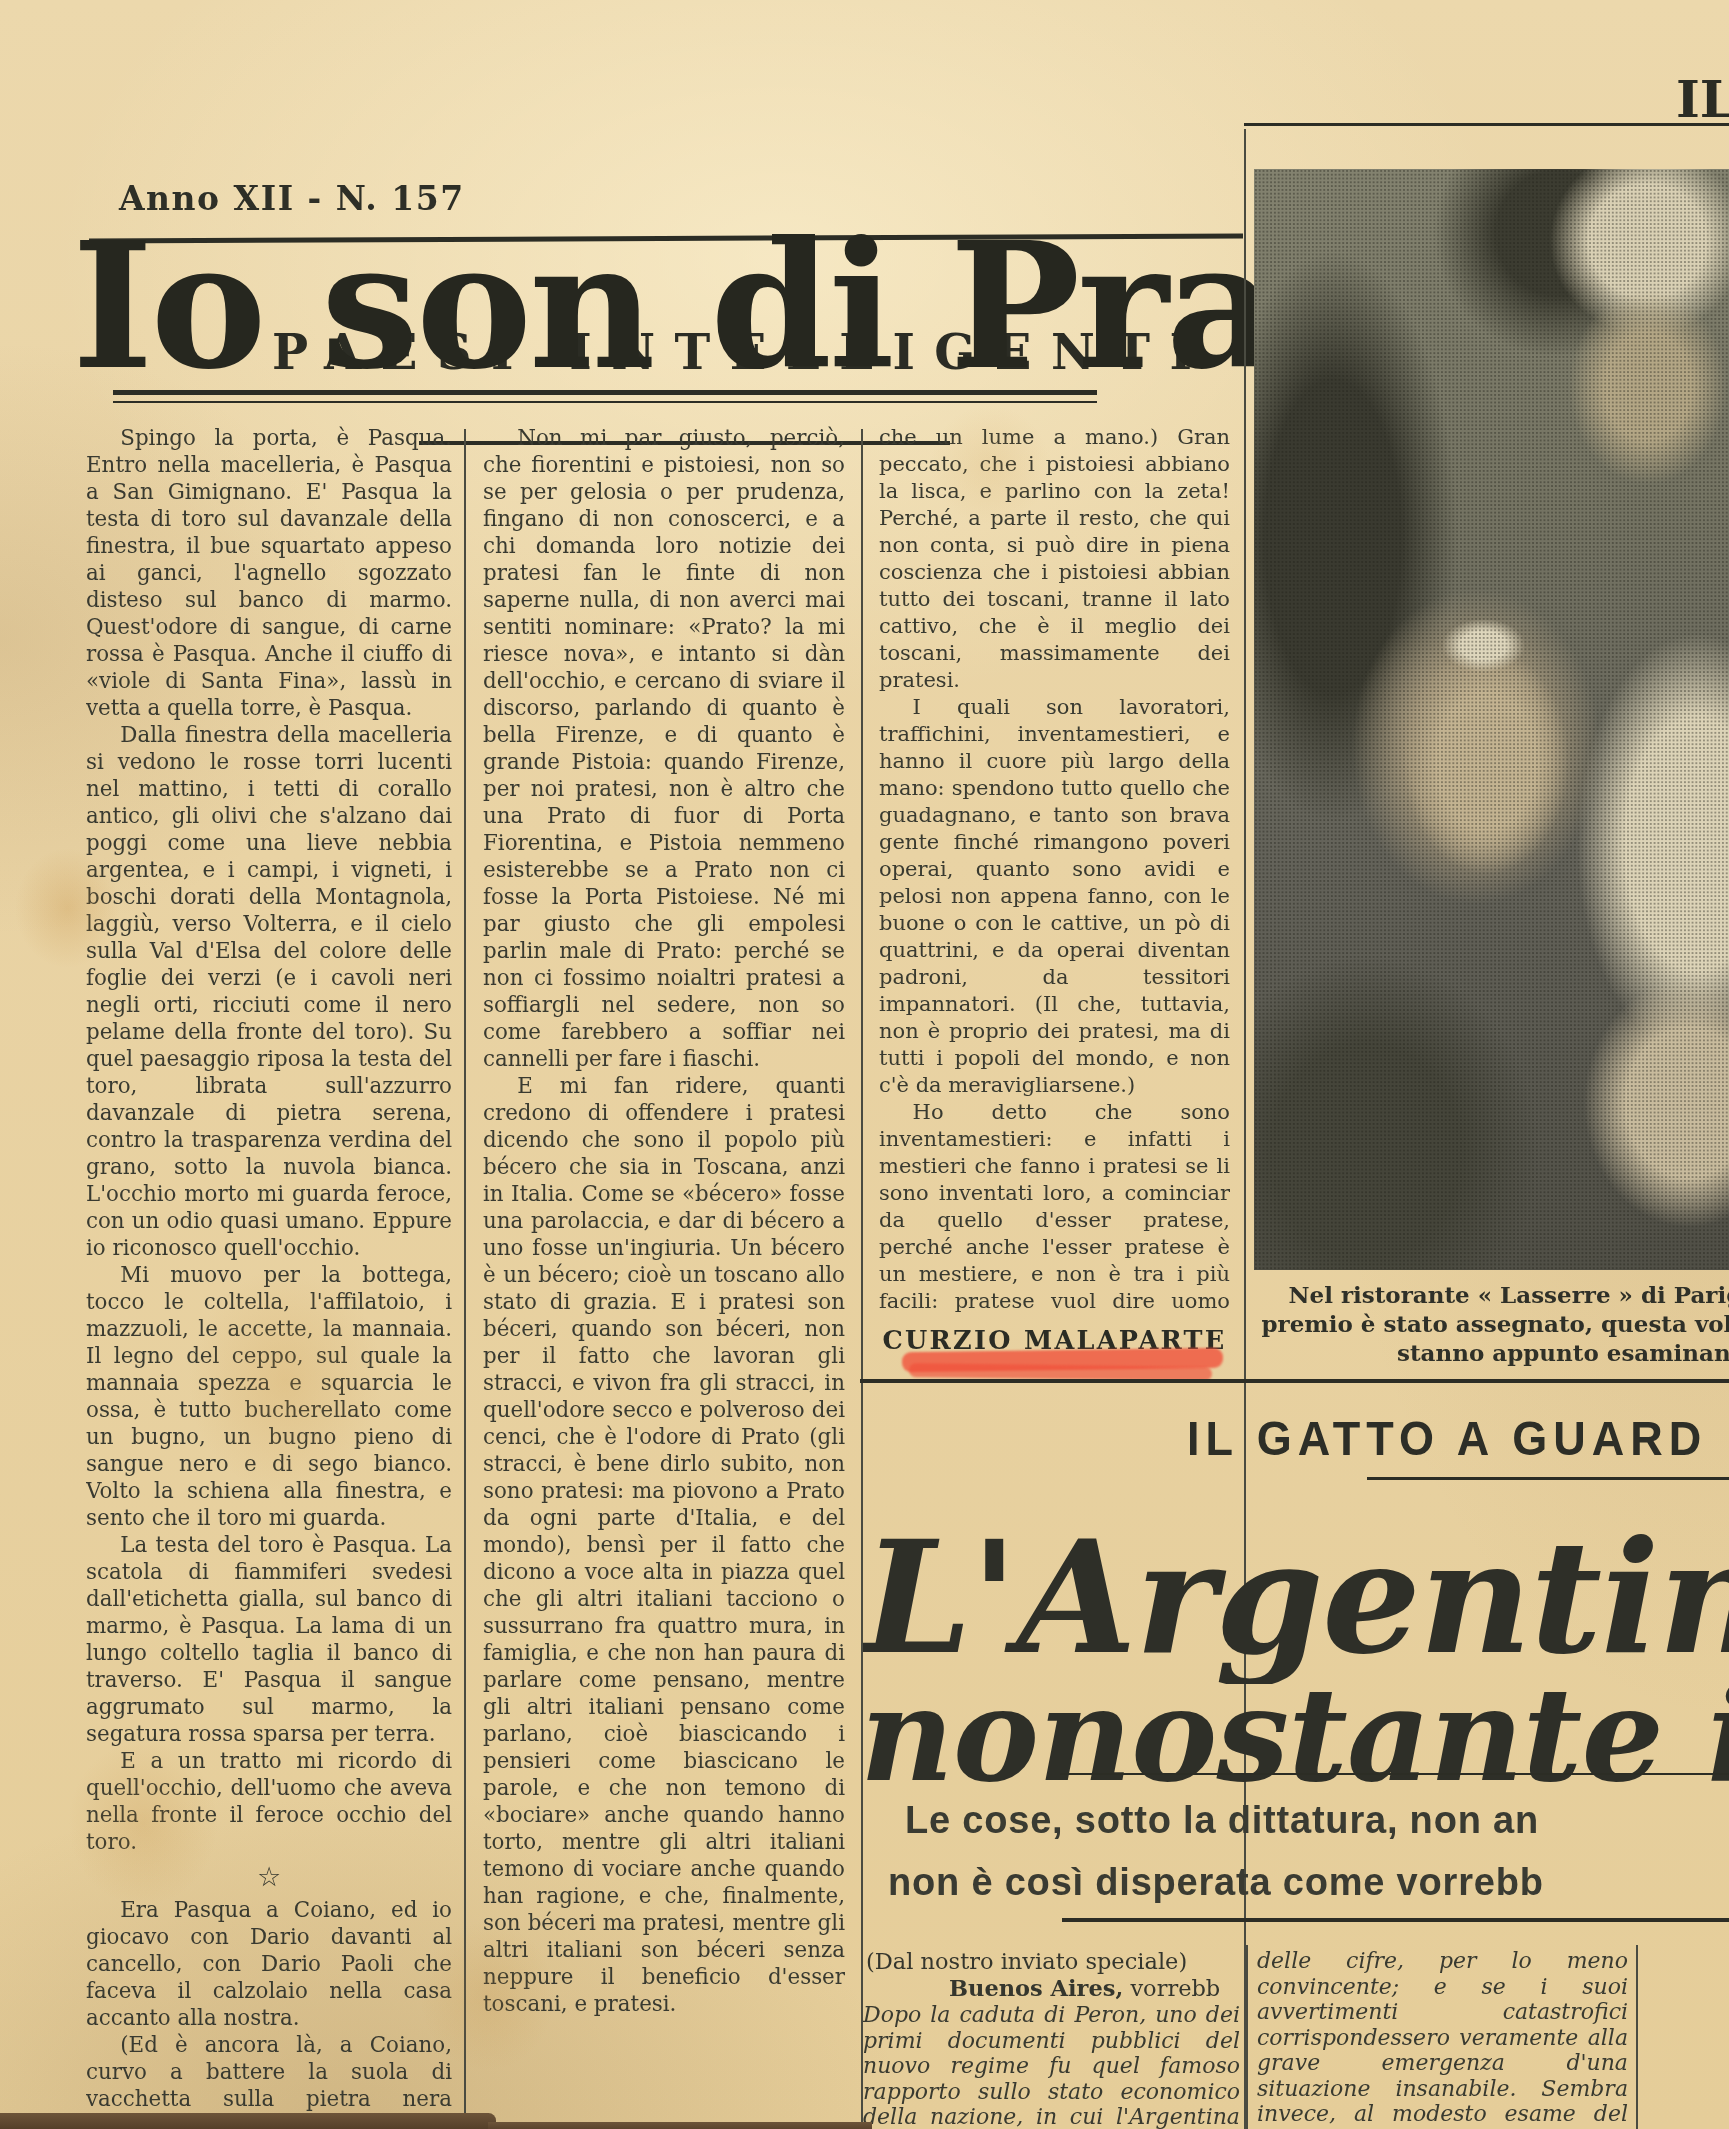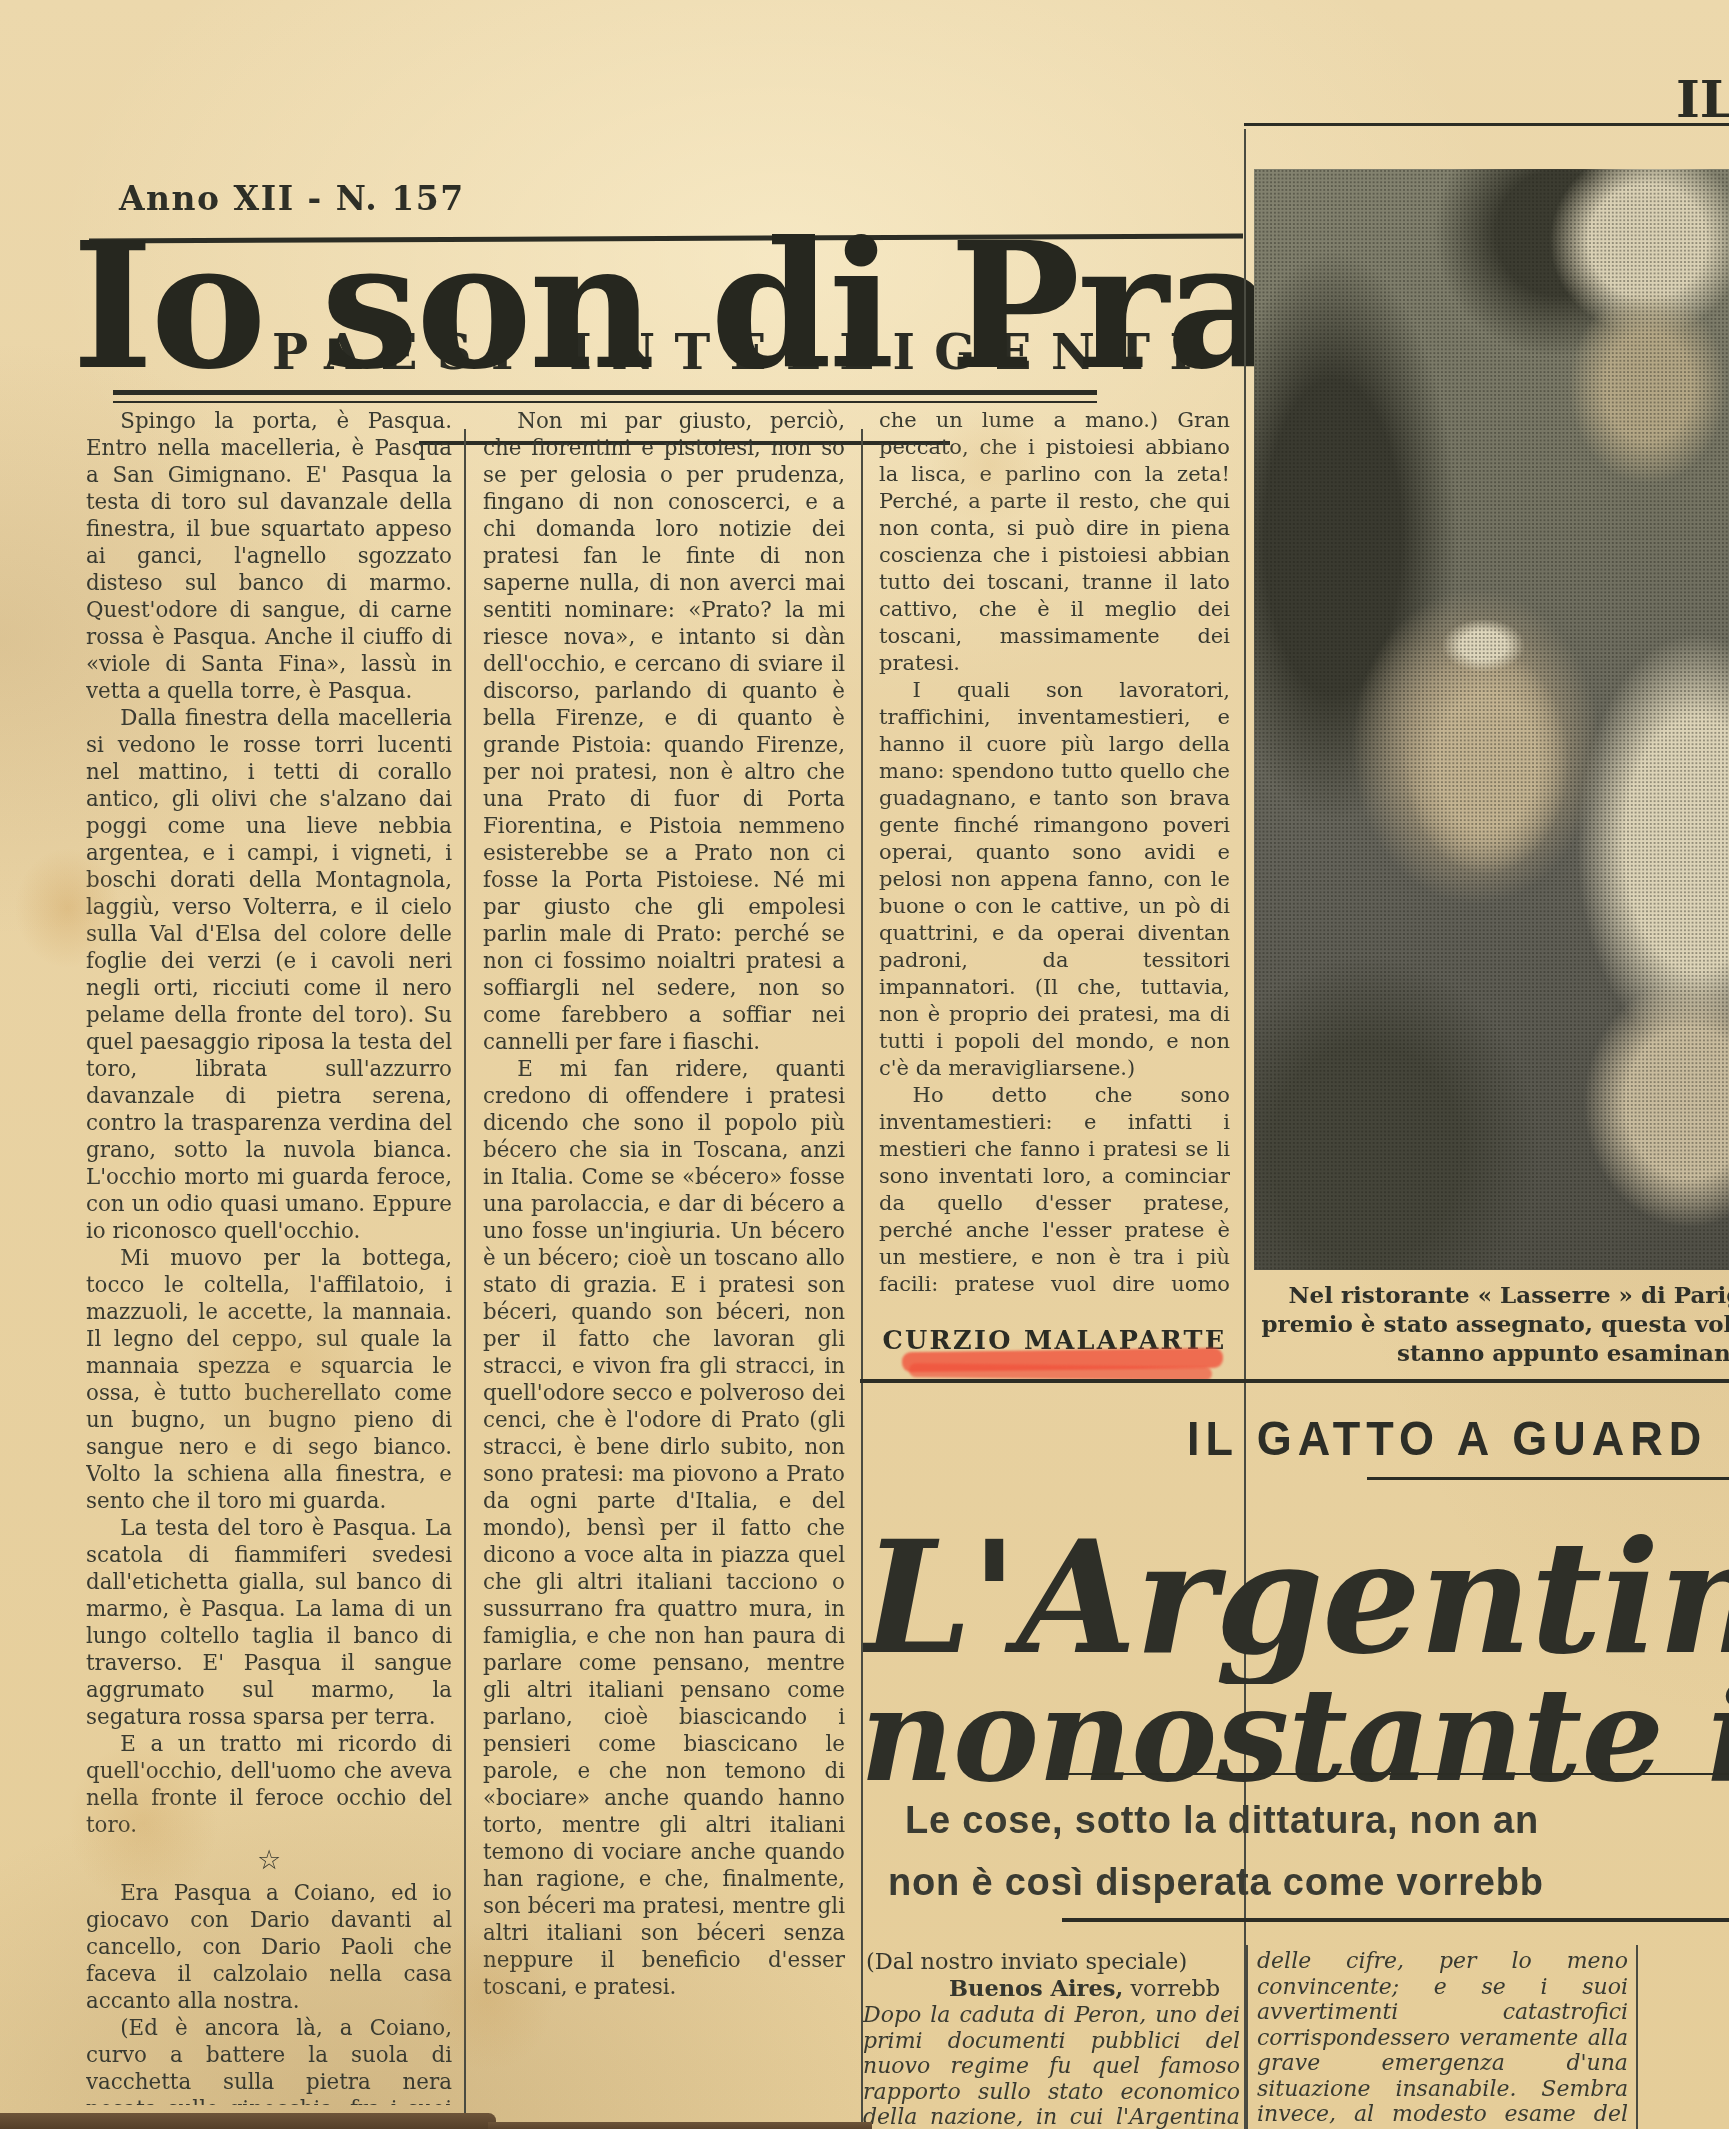--- a/index.html
+++ b/index.html
@@ -25,21 +25,21 @@
   .rule-head-right{left:1244px; top:123px; width:485px; height:3px;}
 
   
   .kicker{left:272px; top:324px; font-size:48px; font-weight:bold; letter-spacing:19.5px; color:#2b2c24;}
   .kicker-underline{left:419px; top:441px; width:531px; height:3.8px;}
   .headline{left:72px; top:219px; font-size:174px; font-weight:bold; letter-spacing:-3px; color:#26271f; line-height:1; white-space:nowrap;}
   .headline-rule1{left:113px; top:390px; width:984px; height:5.3px;}
   .headline-rule2{left:113px; top:401px; width:984px; height:2.3px;}
 
   
-  .bodycol{position:absolute; top:407px; font-size:21.4px; line-height:27px; text-align:justify; overflow:hidden; color:#393a30;}
+  .bodycol{position:absolute; top:424px; font-size:21.4px; line-height:27px; text-align:justify; overflow:hidden; color:#393a30;}
   .bodycol p{margin:0; text-indent:1.6em;}
   .bodycol p.noindent{text-indent:0;}
   .col1{left:86px; width:366px; height:1698px;}
   .col2{left:483px; width:362px; height:1698px;}
   .col3{left:879px; width:351px; height:893px; font-size:21px;}
   .star{text-align:center; text-indent:0 !important; font-size:27px; margin:7.5px 0 6px 0;}
   .colrule-1{left:464px; top:429px; width:1.5px; height:1700px; background:#4a4b41;}
   .colrule-2{left:861px; top:429px; width:1.5px; height:1700px; background:#4a4b41;}
   .colrule-3{left:1244px; top:129px; width:1.5px; height:2000px; background:#4a4b41;}
 

